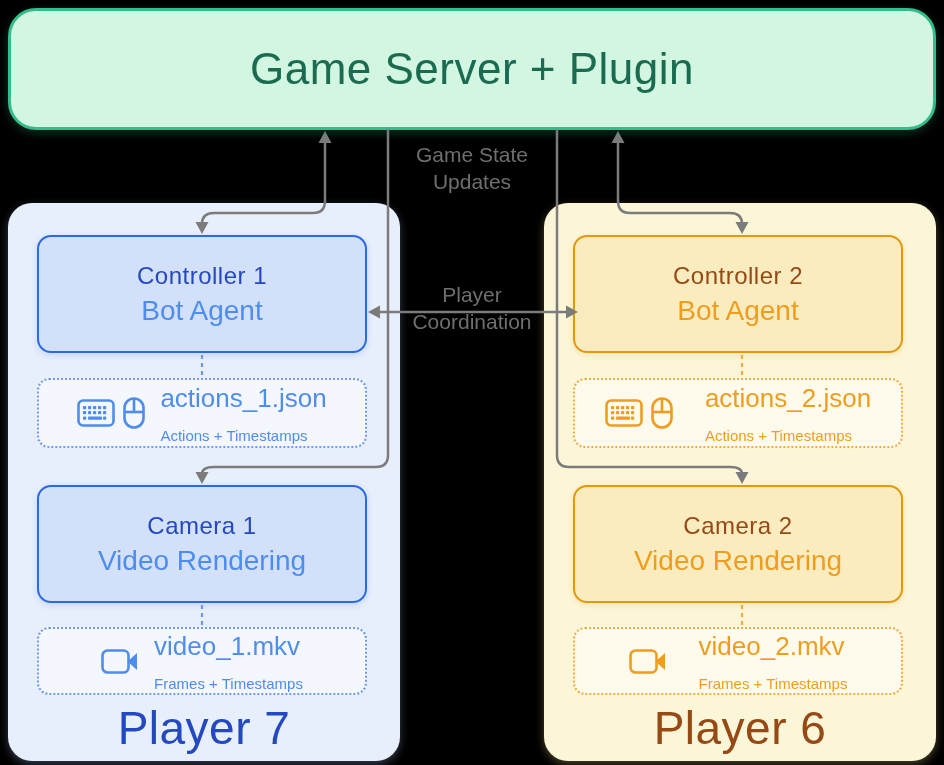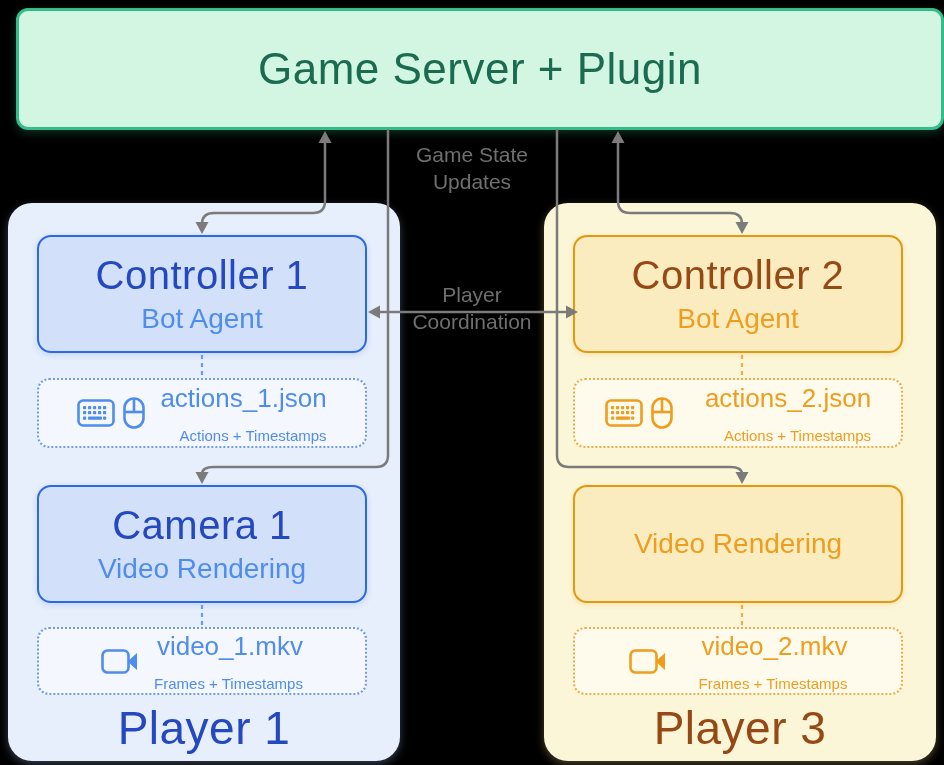--- a/index.html
+++ b/index.html
@@ -6,25 +6,25 @@
   .canvas {
     position: relative;
     width: 944px; height: 765px;
     background: var(--canvas-bg);
     font-family: "Liberation Sans", sans-serif;
     overflow: hidden;
   }
 
   
   .server-box {
-    position: absolute; left: 16px; top: 8px;
+    position: absolute; left: 8px; top: 8px;
     width: 922px; height: 116px;
     background: var(--server-fill);
     border: 3px solid var(--server-border);
-    border-radius: 12px;
+    border-radius: 28px;
     display: flex; align-items: center; justify-content: center;
     box-shadow: 0 3px 10px rgba(60, 190, 140, 0.25);
     z-index: 1;
   }
   .server-title {
     color: var(--server-text);
     font-size: 44px; font-weight: 500; letter-spacing: 0.5px;
   }
 
   
@@ -57,21 +57,21 @@
   .p1 .node {
     background: var(--p1-node-fill);
     border: 2px solid var(--p1-node-border);
     box-shadow: 0 2px 6px rgba(43, 106, 227, 0.18);
   }
   .p2 .node {
     background: var(--p2-node-fill);
     border: 2px solid var(--p2-node-border);
     box-shadow: 0 2px 6px rgba(226, 152, 15, 0.18);
   }
-  .node-title { font-size: 40px; font-weight: 500; letter-spacing: 0.5px; }
+  .node-title { font-size: 24px; font-weight: 500; letter-spacing: 0.5px; }
   .p1 .node-title { color: var(--p1-title); }
   .p2 .node-title { color: var(--p2-title); }
   .node-subtitle { font-size: 28px; font-weight: 500; }
   .p1 .node-subtitle { color: var(--p1-accent); }
   .p2 .node-subtitle { color: var(--p2-accent); }
 
   
   .file-box {
     position: absolute; left: 29px; width: 326px;
     border-radius: 12px;
@@ -79,21 +79,21 @@
     display: flex; align-items: center; justify-content: center;
     gap: 15px;
   }
   .file-box.actions { top: 175px; height: 66px; }
   .file-box.video   { top: 424px; height: 64px; }
   .p1 .file-box { border: 2px dotted var(--p1-dotted); }
   .p2 .file-box { border: 2px dotted var(--p2-dotted); gap: 32px; }
   .icon-row { display: flex; align-items: center; gap: 8px; }
   .p1 .icon-row { color: var(--p1-accent); }
   .p2 .icon-row { color: var(--p2-accent); }
-  .file-text { display: flex; flex-direction: column; align-items: flex-end; }
+  .file-text { display: flex; flex-direction: column; align-items: flex-start; }
   .file-name { font-size: 26px; font-weight: 500; }
   .p1 .file-name { color: var(--p1-accent); }
   .p2 .file-name { color: var(--p2-accent); }
   .file-desc { font-size: 15px; font-weight: 500; margin-top: 13px; }
   .p1 .file-desc { color: var(--p1-accent); }
   .p2 .file-desc { color: var(--p2-accent); }
 
   
   .player-label {
     position: absolute; top: 500px; left: 0; width: 100%;
@@ -191,21 +191,21 @@
             <polygon points="36,5 36,22 26.5,13.5" fill="currentColor"></polygon>
           </svg>
         </span>
       </span>
       <span class="file-text">
         <span class="file-name">video_1.mkv</span>
         <span class="file-desc">Frames + Timestamps</span>
       </span>
     </div>
 
-    <div class="player-label">Player 1</div>
+    <div class="player-label">Player 7</div>
   </div>
 
   <div class="player-container p2">
     <div class="node controller">
       <div class="node-title">Controller 2</div>
       <div class="node-subtitle">Bot Agent</div>
     </div>
 
     <div class="file-box actions">
       <span class="icon-row">
@@ -237,39 +237,40 @@
           </svg>
         </span>
       </span>
       <span class="file-text">
         <span class="file-name">actions_2.json</span>
         <span class="file-desc">Actions + Timestamps</span>
       </span>
     </div>
 
     <div class="node camera">
+      <div class="node-title">Camera 2</div>
       <div class="node-subtitle">Video Rendering</div>
     </div>
 
     <div class="file-box video">
       <span class="icon-row">
         <span>
           <svg class="icon-svg" width="38" height="27" viewBox="0 0 38 27">
             <rect x="1.5" y="2.5" width="26" height="22" rx="5" fill="none" stroke="currentColor" stroke-width="2.6"></rect>
             <polygon points="36,5 36,22 26.5,13.5" fill="currentColor"></polygon>
           </svg>
         </span>
       </span>
       <span class="file-text">
         <span class="file-name">video_2.mkv</span>
         <span class="file-desc">Frames + Timestamps</span>
       </span>
     </div>
 
-    <div class="player-label">Player 3</div>
+    <div class="player-label">Player 6</div>
   </div>
 
   <div class="mid-label coordination">Player Coordination</div>
   <div class="mid-label game-state">Game State Updates</div>
 
   <svg class="overlay" width="944" height="765" viewBox="0 0 944 765">
 
     <path class="arrow-line" d="M 325 141 V 201 Q 325 213 313 213 H 214 Q 202 213 202 224"></path>
     <polygon class="arrow-head" points="318.5,143 331.5,143 325,131"></polygon>
     <polygon class="arrow-head" points="195.5,222 208.5,222 202,234"></polygon>

